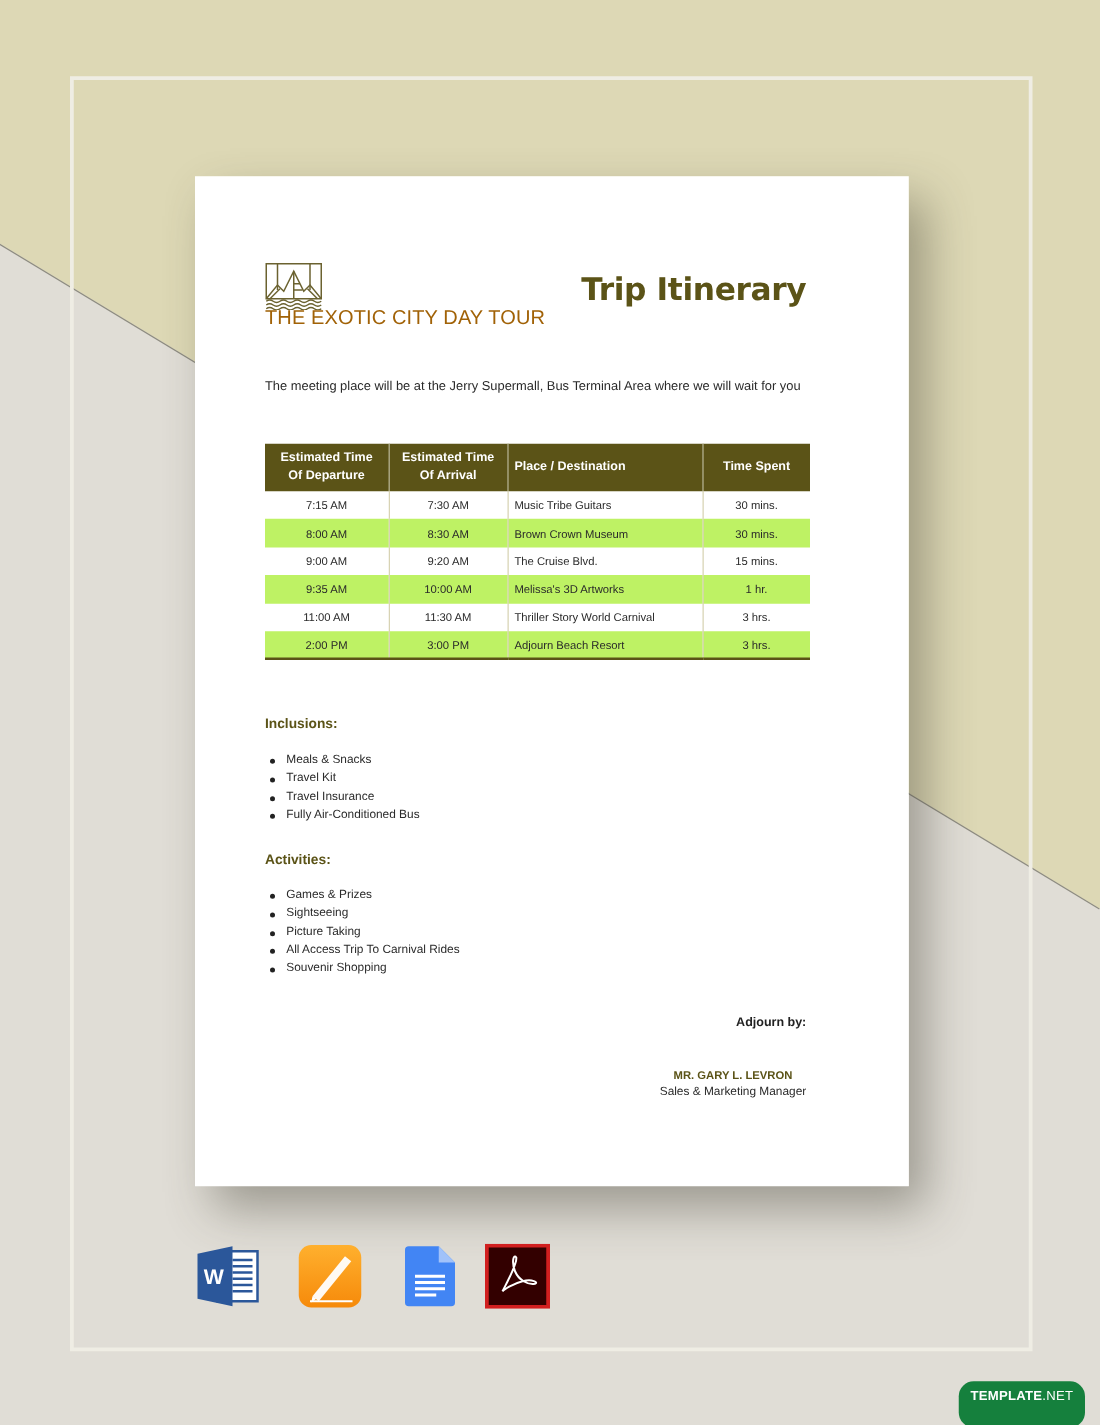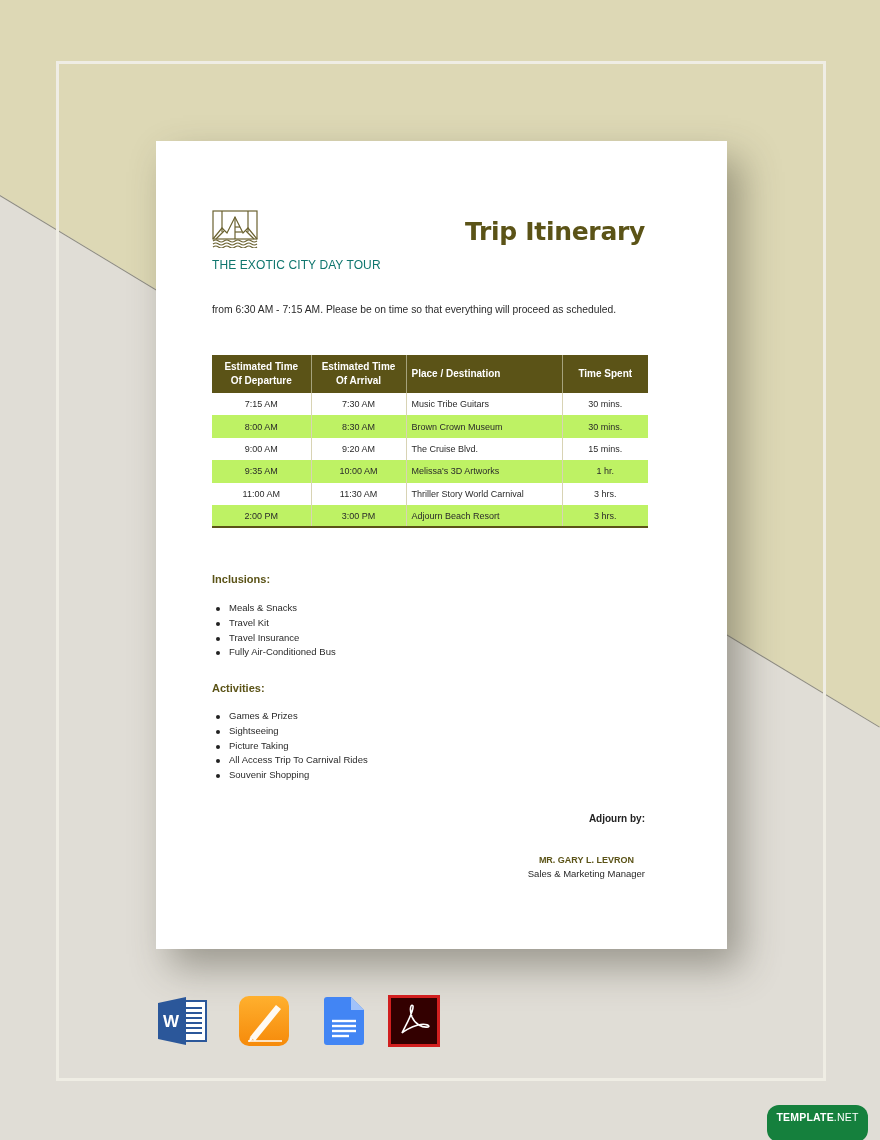--- a/index.html
+++ b/index.html
@@ -28,22 +28,22 @@
     position: absolute; left: 156px; top: 141px; width: 571px; height: 808px;
     box-shadow: 14px 18px 36px rgba(70,68,55,0.45);
   }
   .doc {
     position: absolute; left: 156px; top: 141px; width: 571px; height: 808px;
     background: #ffffff;
     color: #2a2a2a;
   }
   .logo { position: absolute; left: 56px; top: 69px; width: 46px; height: 38px; }
   .company {
-    position: absolute; left: 56px; top: 117px;
-    font-size: 12px; color: #0f766e; letter-spacing: 0.1px;
+    position: absolute; left: 56px; top: 105px;
+    font-size: 16px; color: #a16207; letter-spacing: 0.1px;
   }
   .title {
     position: absolute; right: 82px; top: 76px;
     font-family: "DejaVu Sans", sans-serif;
     font-weight: bold; font-size: 25px; color: #5b5317;
     letter-spacing: -0.3px;
   }
   .intro {
     position: absolute; left: 56px; top: 161px; width: 440px;
     font-size: 10.3px; line-height: 16px; color: #2a2a2a;
@@ -122,21 +122,21 @@
       <path d="M1 31 q2.75 -2 5.5 0 t5.5 0 t5.5 0 t5.5 0 t5.5 0 t5.5 0 t5.5 0 t5.5 0"></path>
       <path d="M1 34 q2.75 -2 5.5 0 t5.5 0 t5.5 0 t5.5 0 t5.5 0 t5.5 0 t5.5 0 t5.5 0"></path>
       <path d="M1 37 q2.75 -2 5.5 0 t5.5 0 t5.5 0 t5.5 0 t5.5 0 t5.5 0 t5.5 0 t5.5 0"></path>
     </g>
   </svg>
 
   <div class="company">THE EXOTIC CITY DAY TOUR</div>
   <div class="title">Trip Itinerary</div>
 
   <div class="intro">
-    <div>from 6:30 AM - 7:15 AM. Please be on time so that everything will proceed as scheduled.</div>
+    <div>The meeting place will be at the Jerry Supermall, Bus Terminal Area where we will wait for you</div>
   </div>
 
   <table class="itin">
     <colgroup>
       <col style="width:99px">
         <col style="width:95px">
         <col style="width:156px">
         <col style="width:86px">
     </colgroup>
     <thead>

